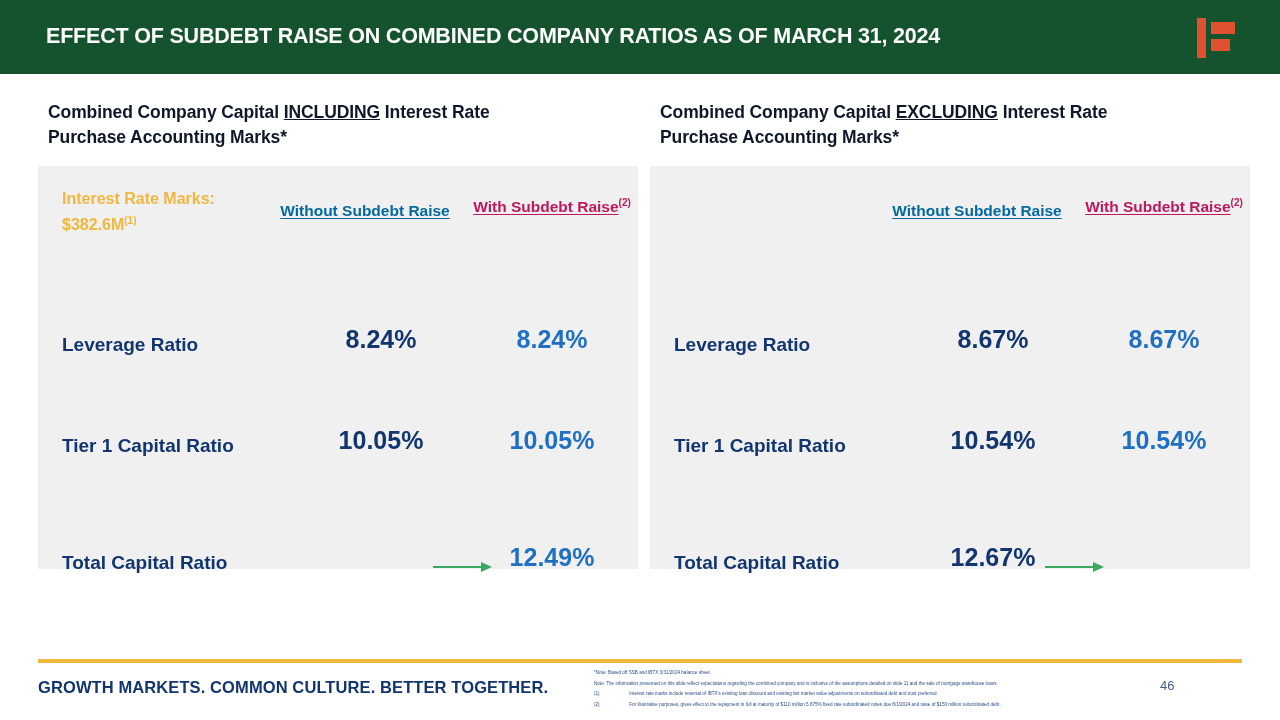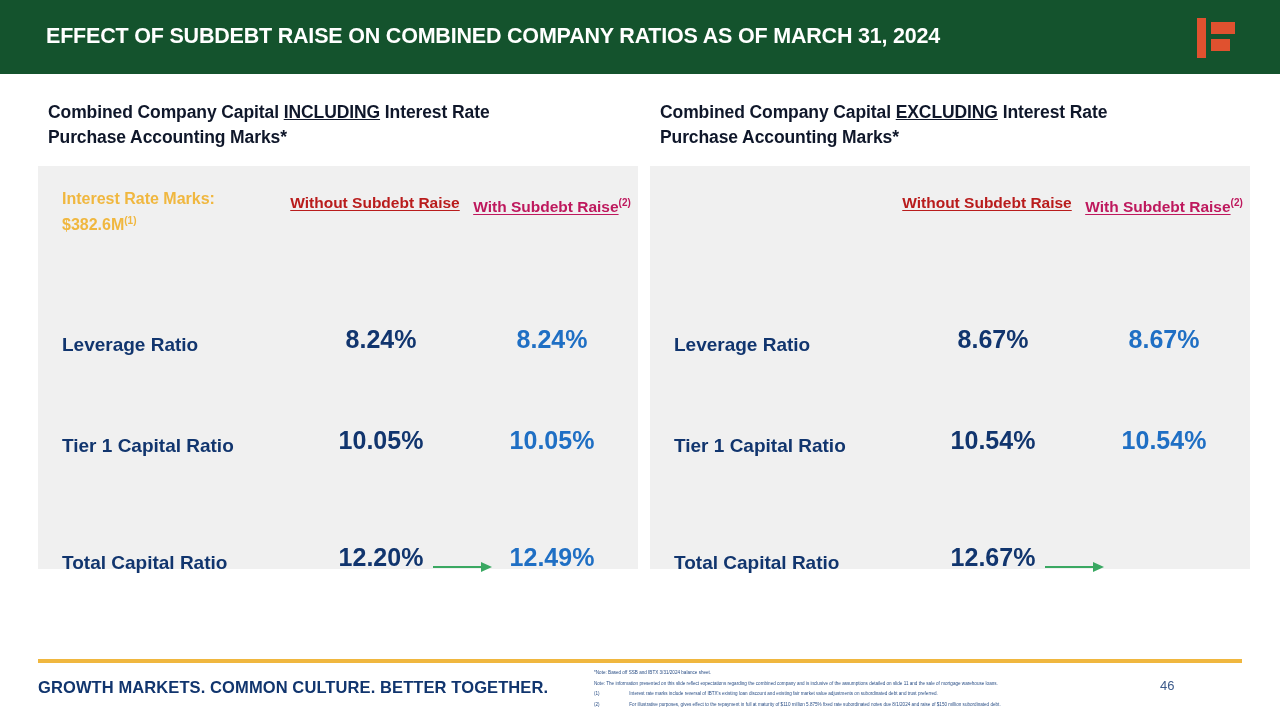--- a/index.html
+++ b/index.html
@@ -111,21 +111,21 @@
     text-align: center;
     font-size: 15.5px;
     font-weight: bold;
     line-height: 21px;
   }
   .col-head span {
     display: inline-block;
     text-decoration: underline;
     text-underline-offset: 2px;
   }
-  .col-head.without { left: 246px; width: 182px; color: #b91c1c; }
+  .col-head.without { left: 236px; width: 182px; color: #0369a1; margin-top: 8px; }
   .col-head.with    { left: 428px; width: 172px; color: #be185d; }
   .col-head sup { font-size: 10px; vertical-align: super; }
 
   
   .data-row {
     position: absolute;
     left: 0;
     width: 100%;
     height: 42px;
   }
@@ -256,21 +256,20 @@
     </div>
 
     <div class="data-row r1">
       <div class="row-label wide">Tier 1 Capital Ratio</div>
       <div class="val-without">10.05%</div>
       <div class="val-with">10.05%</div>
     </div>
 
     <div class="data-row r2">
       <div class="row-label">Total Capital Ratio</div>
-      <div class="val-without">12.20%</div>
       <div class="arrow">
         <div class="shaft"></div>
         <div class="head"></div>
       </div>
       <div class="val-with">12.49%</div>
     </div>
 
   </div>
 </div>
 

